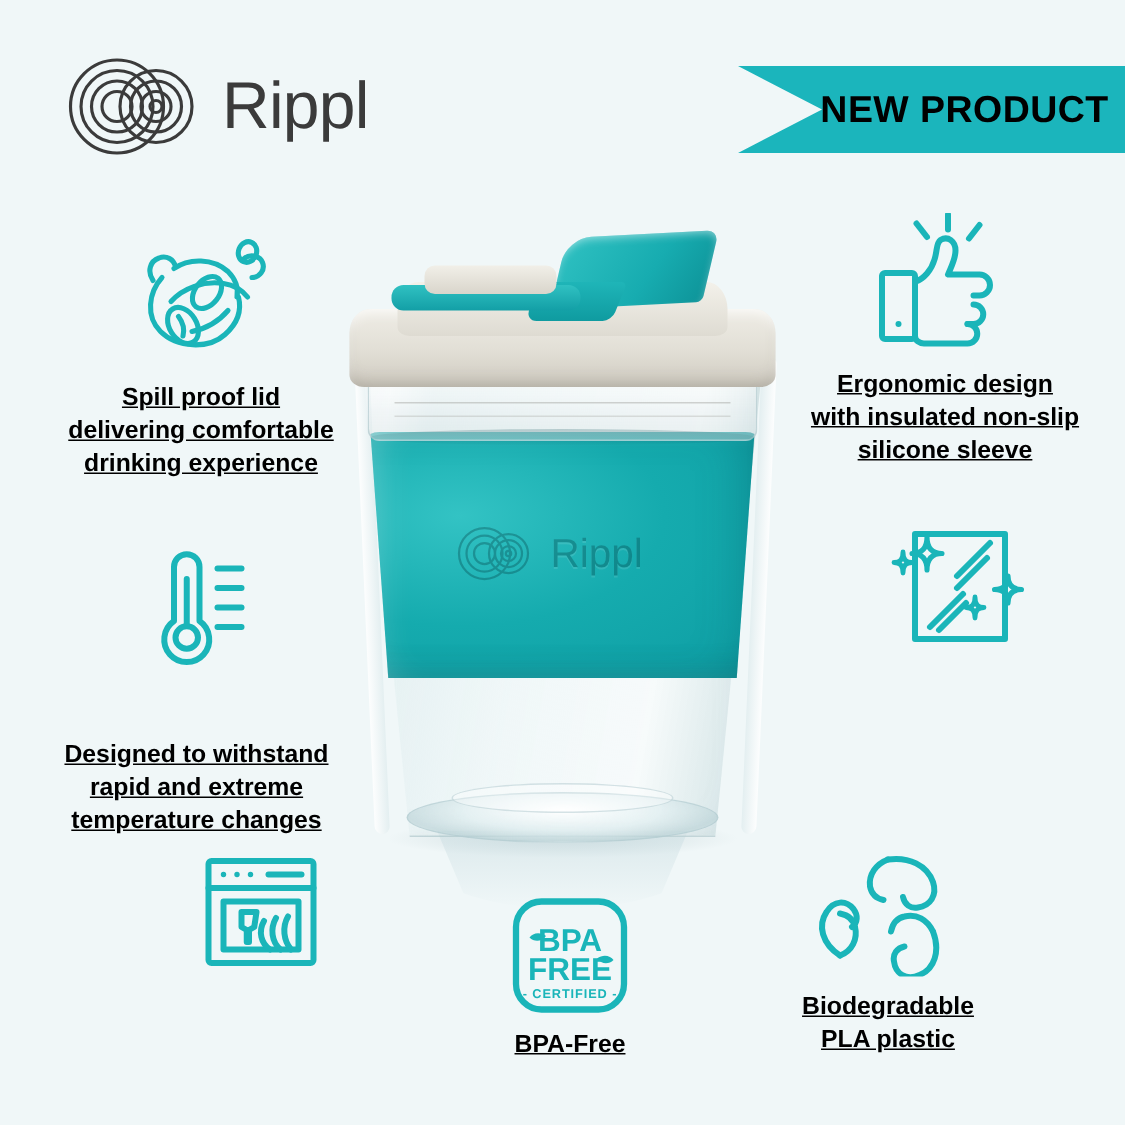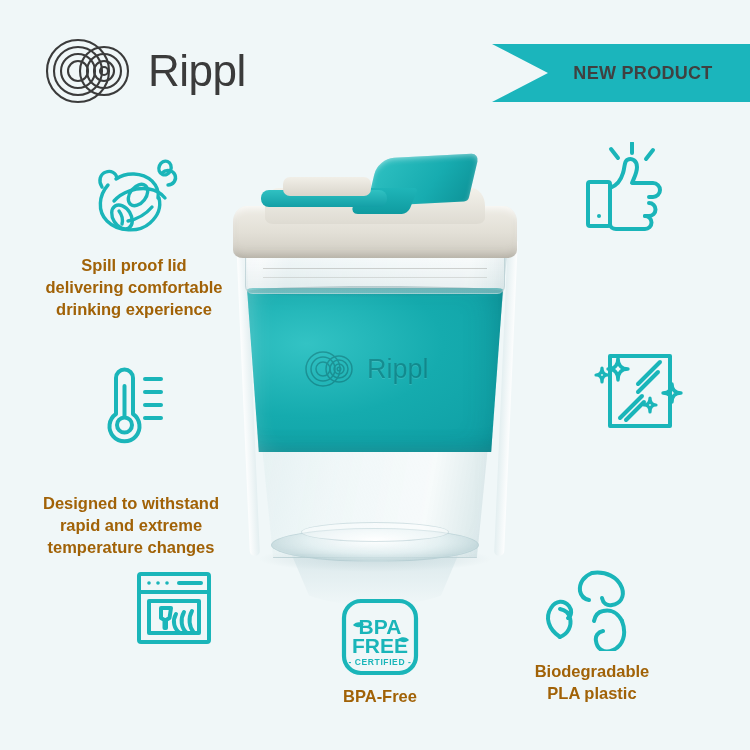--- a/index.html
+++ b/index.html
@@ -43,22 +43,22 @@
     height: 58px;
     background: #1BB5BC;
     -webkit-clip-path: polygon(0 0, 100% 0, 100% 100%, 0 100%, 0 100%, 56px 50%, 0 0);
     clip-path: polygon(0 0, 100% 0, 100% 100%, 0 100%, 56px 50%);
     display: flex;
     align-items: center;
     justify-content: center;
     padding-left: 40px;
   }
   .ribbon-text {
-    color: #404040;
-    font-size: 18px;
+    color: #000000;
+    font-size: 25px;
     font-weight: bold;
     letter-spacing: 0.3px;
     white-space: nowrap;
   }
 
   
   .feature {
     position: absolute;
     display: flex;
     flex-direction: column;
@@ -67,23 +67,24 @@
   }
   .feature .icon-wrap {
     display: flex;
     align-items: flex-end;
     justify-content: center;
   }
   .feature .caption {
     font-size: 16.5px;
     font-weight: bold;
     line-height: 1.33;
-    color: #a16207;
+    color: #000000;
     margin-top: 8px;
     white-space: pre-line;
+    text-decoration: underline;
   }
 
   
   #feat-spill        { left: 28px;  top: 155px; width: 212px; }
   #feat-temperature  { left: 22px;  top: 360px; width: 218px; gap: 39px; }
   #feat-dishwasher   { left: 84px;  top: 568px; width: 180px; }
   #feat-ergonomic    { left: 520px; top: 142px; width: 220px; }
   #feat-glass        { left: 540px; top: 348px; width: 200px; }
   #feat-bpa          { left: 318px; top: 598px; width: 124px; }
   #feat-biodegradable{ left: 502px; top: 565px; width: 180px; }
@@ -438,20 +439,23 @@
       <line x1="40" y1="16" x2="33" y2="7"></line>
       <line x1="54" y1="11" x2="54" y2="1"></line>
       <line x1="68" y1="17" x2="75" y2="8"></line>
       <rect x="10" y="40" width="22" height="44" rx="2"></rect>
       <circle cx="21" cy="74" r="2" fill="#1AB5B9" stroke="none"></circle>
       <path d="M32 46c6-2 11-8 13-15 2-6 1-11 4-13 5-3 10 1 10 7 0 6-3 11-5 16h21a7 7 0 0 1 0 14h-4"></path>
       <path d="M71 61a6.5 6.5 0 0 1 0 13h-4"></path>
       <path d="M67 74a6.5 6.5 0 0 1 0 13H38c-3 0-6-2-6-5V46"></path>
     </svg>
   </div>
+  <div class="caption">Ergonomic design
+with insulated non-slip
+silicone sleeve</div>
 </div>
 
 <div class="feature" id="feat-glass">
   <div class="icon-wrap">
     <svg class="icon-svg" width="96" height="88" viewBox="0 0 96 88" fill="none" stroke="#1AB5B9" stroke-width="4" stroke-linecap="round" stroke-linejoin="round">
       <rect x="18" y="8" width="60" height="70"></rect>
       <line x1="46" y1="36" x2="68" y2="14"></line>
       <line x1="46" y1="44" x2="66" y2="24"></line>
       <line x1="28" y1="70" x2="50" y2="48"></line>
       <line x1="34" y1="72" x2="52" y2="54"></line>

